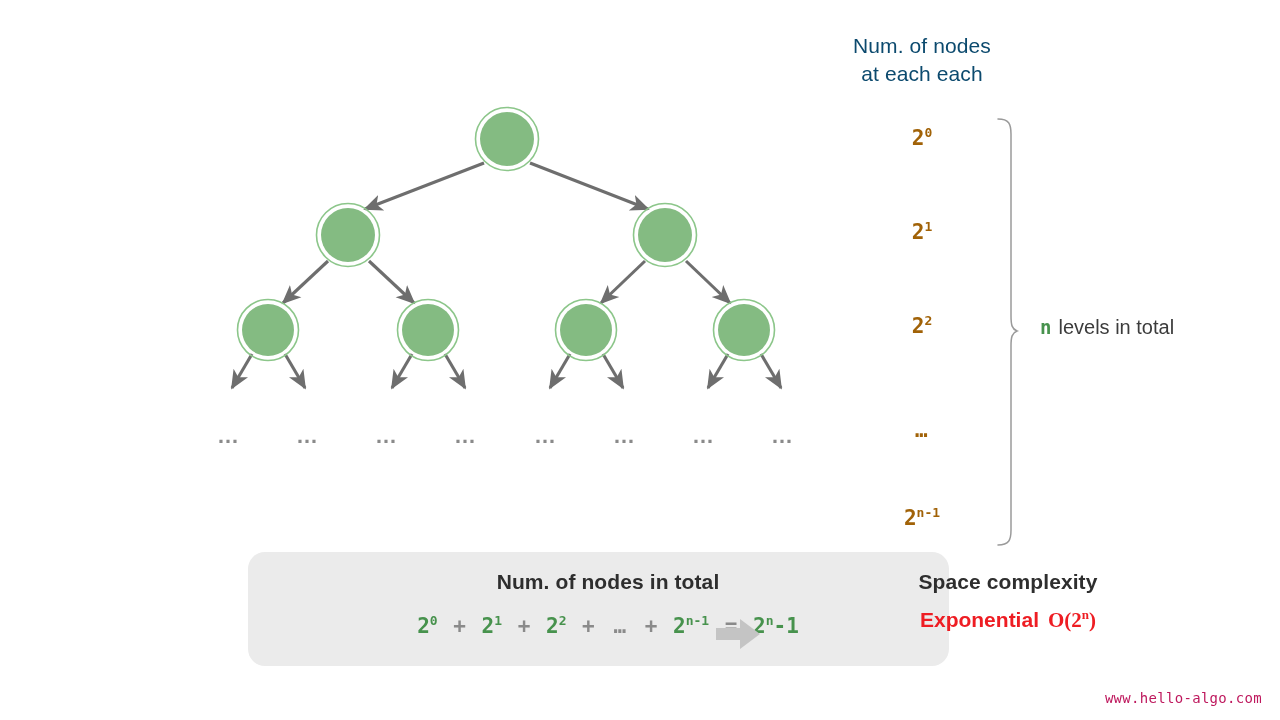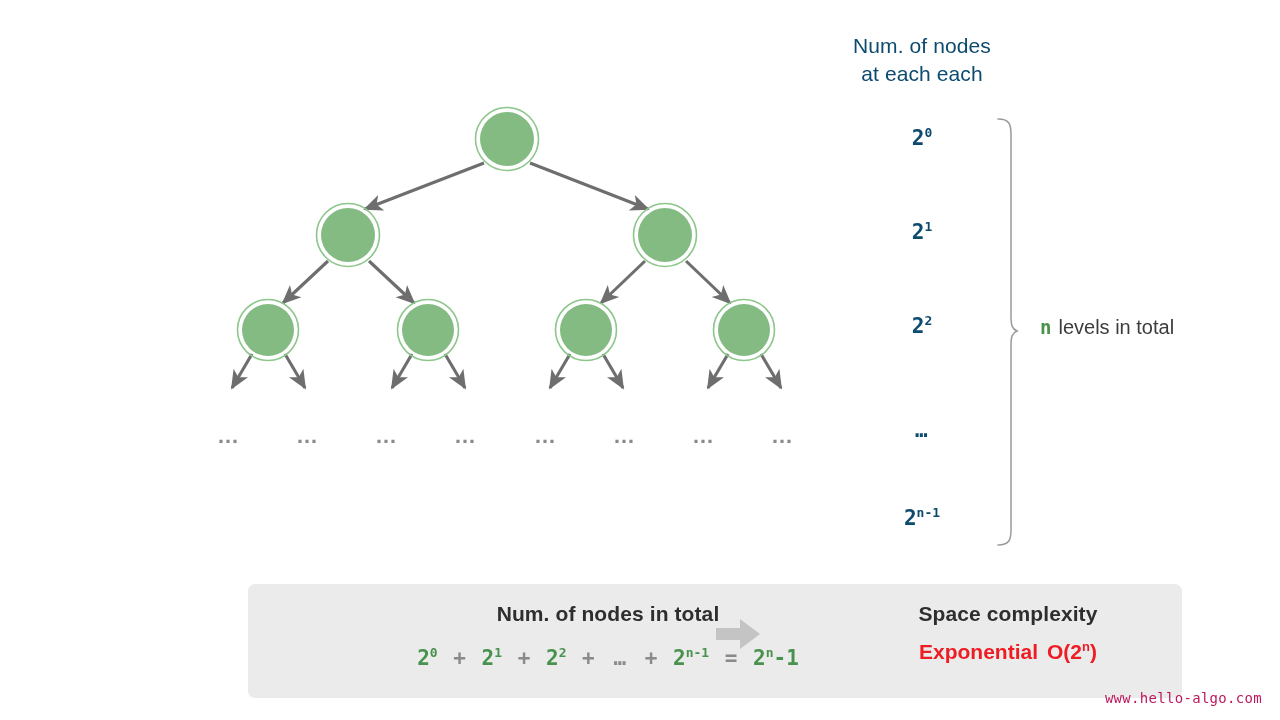--- a/index.html
+++ b/index.html
@@ -43,21 +43,21 @@
     line-height: 1.35;
     color: #0c4a6e;
     letter-spacing: .1px;
   }
 
   
   .level-label {
     position: absolute;
     width: 120px;
     text-align: center;
-    color: #0c4a6e;
+    color: #a16207;
     font-family: "DejaVu Sans Mono", monospace;
     font-weight: bold;
     font-size: 21px;
     white-space: nowrap;
   }
   .level-label sup {
     font-size: 13px;
     vertical-align: super;
     line-height: 0;
   }
@@ -80,25 +80,25 @@
     font-family: "DejaVu Sans Mono", monospace;
     font-weight: bold;
     font-size: 19px;
     margin-right: 7px;
   }
 
   
   .summary-box {
     position: absolute;
     left: 248px;
-    top: 584px;
-    width: 934px;
+    top: 552px;
+    width: 701px;
     height: 114px;
     background: #ebebeb;
-    border-radius: 7px;
+    border-radius: 17px;
   }
   .summary-col {
     position: absolute;
     top: 18px;
     text-align: center;
   }
   .summary-col.left  { left: 20px;  width: 680px; }
   .summary-col.right { left: 530px; width: 460px; }
 
   .summary-title {
@@ -121,21 +121,21 @@
   .summary-formula sup { font-size: 13px; vertical-align: super; line-height: 0; }
 
   .summary-result {
     margin-top: 14px;
     font-size: 21px;
     font-weight: bold;
     color: #ee1d23;
     white-space: nowrap;
   }
   .summary-result .bigo {
-    font-family: Liberation Sans, sans-serif;
+    font-family: Liberation Serif, serif;
     margin-left: 9px;
     text-align: right;
   }
   .summary-result .bigo sup { font-size: 13px; vertical-align: super; line-height: 0; }
 
   .arrow-between {
     position: absolute;
     left: 714px;
     top: 617px;
     width: 48px;

